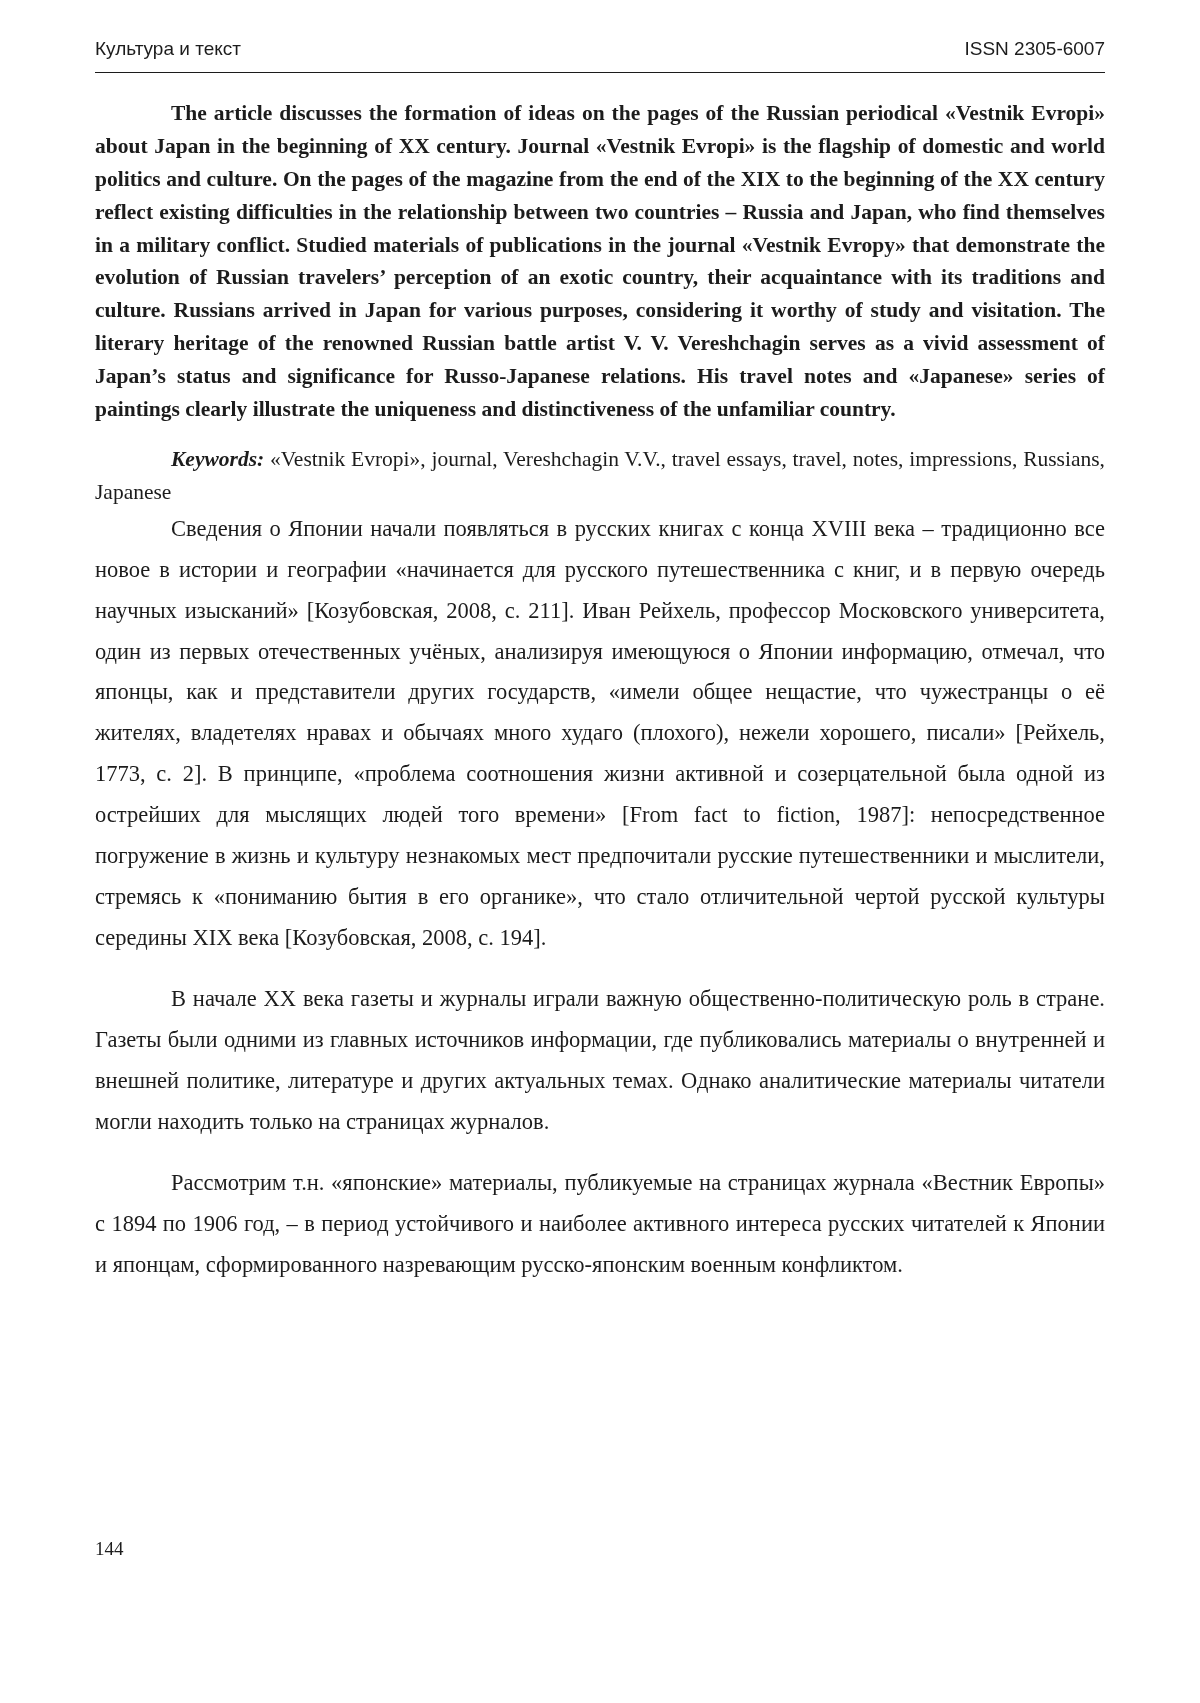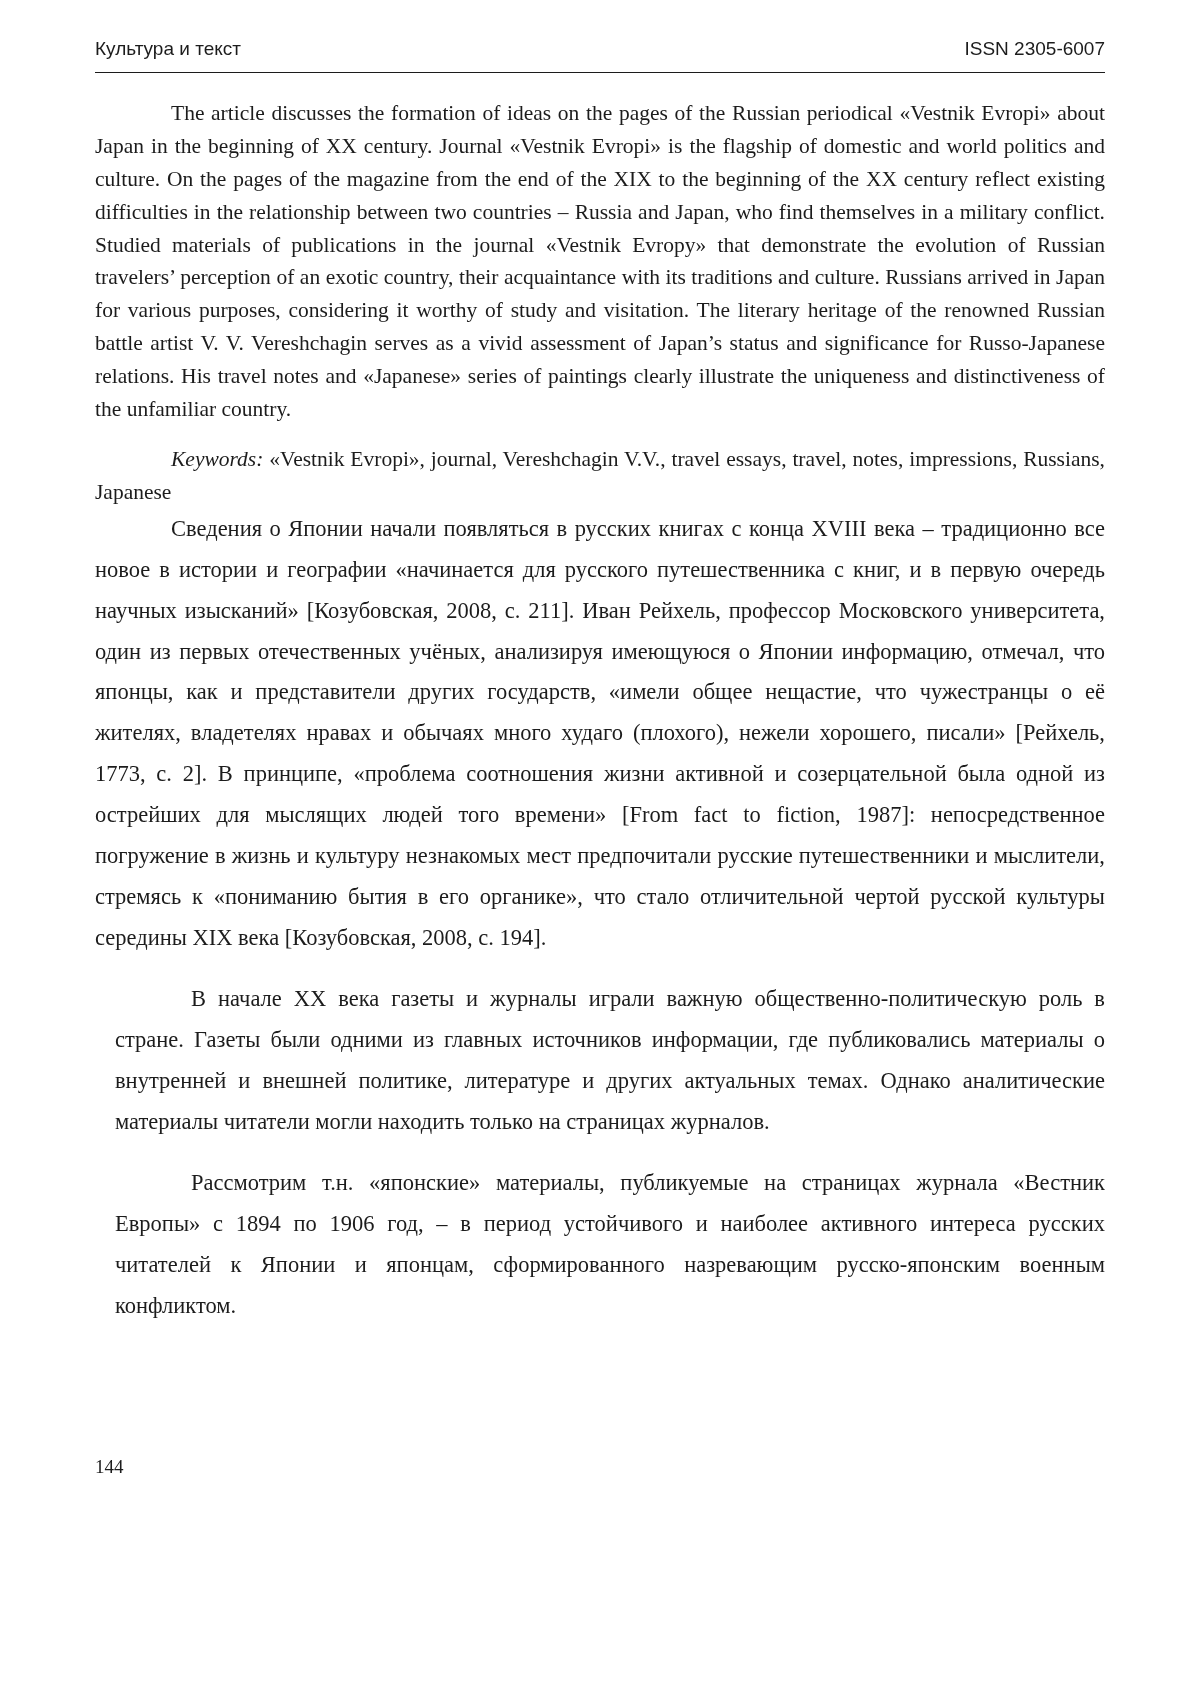--- a/index.html
+++ b/index.html
@@ -35,44 +35,44 @@
   }
   p {
     margin: 0;
     text-align: justify;
     text-indent: 76px;
   }
   .en {
     font-size: 21.5px;
     line-height: 1.53;
     margin-top: 4px;
+    font-weight: bold;
   }
   .keywords {
     font-size: 21.5px;
     line-height: 1.53;
     margin-top: 17px;
   }
   .kw-label {
-    font-weight: normal;
+    font-weight: bold;
     font-style: italic;
   }
   .ru {
     font-size: 22.5px;
     line-height: 1.82;
   }
   .ru-first {
   }
   .ru-next {
     margin-top: 20px;
-    margin-left: 20px;
   }
   .page-footer {
     position: absolute;
     left: 95px;
-    top: 1456px;
+    top: 1538px;
     font-size: 19px;
     font-family: "Liberation Serif", serif;
     color: #1c1c1c;
   }
 </style>
 </head>
 <body>
 
 <div class="page">
 

